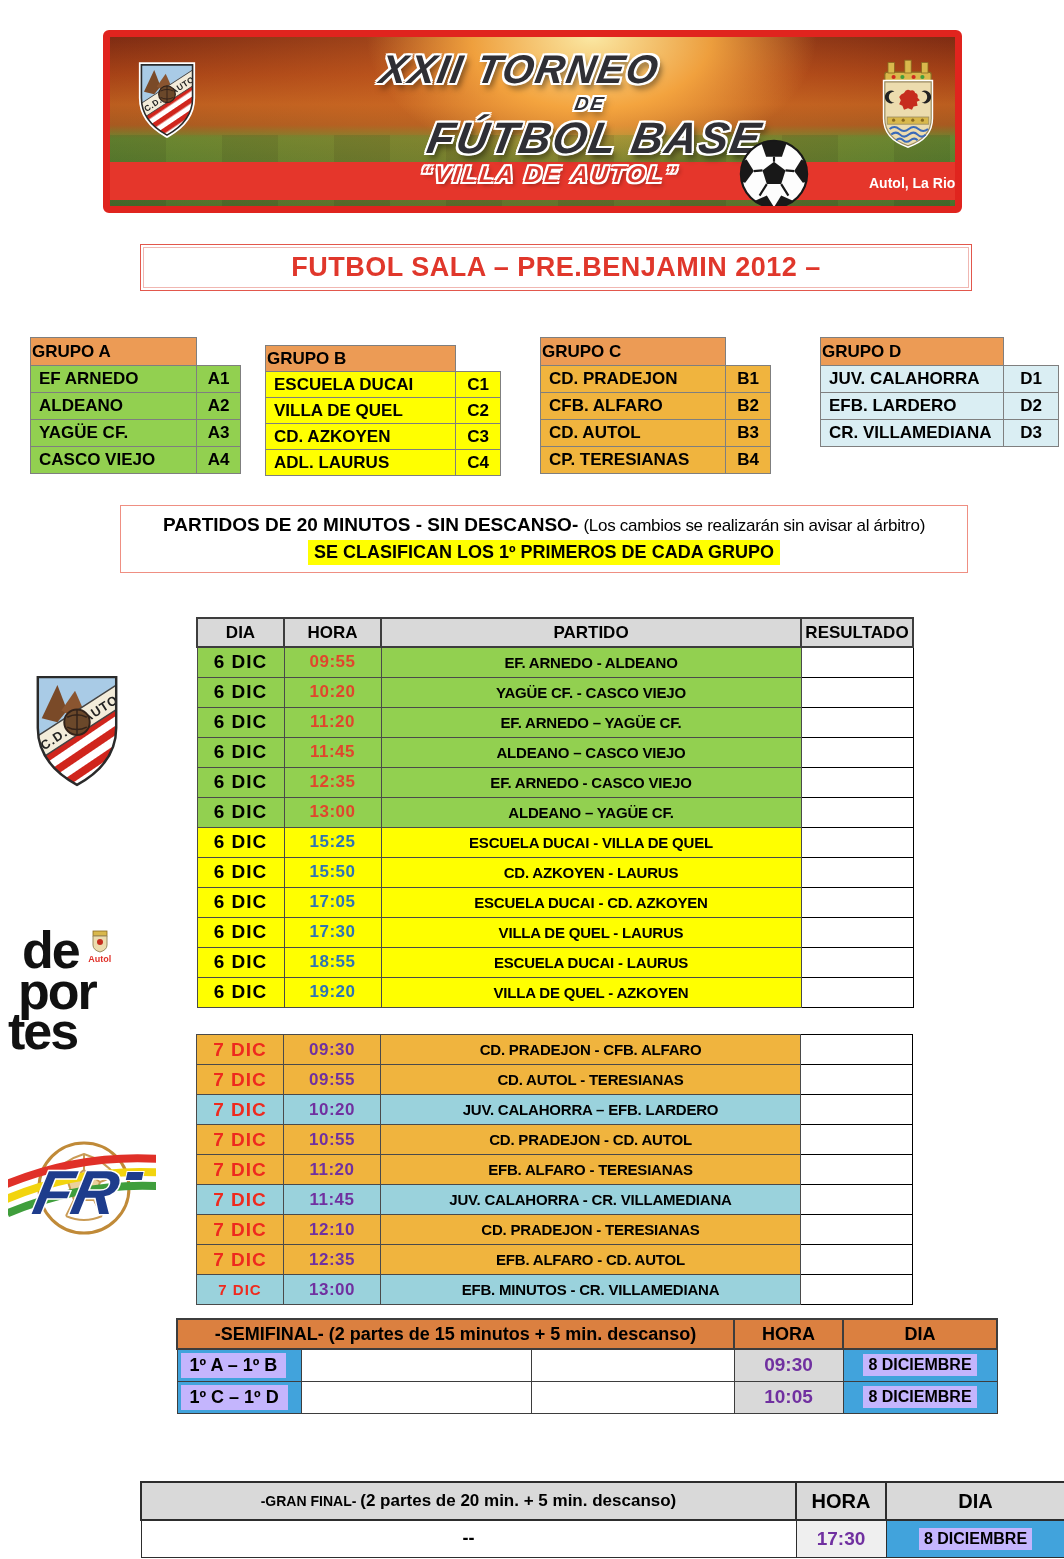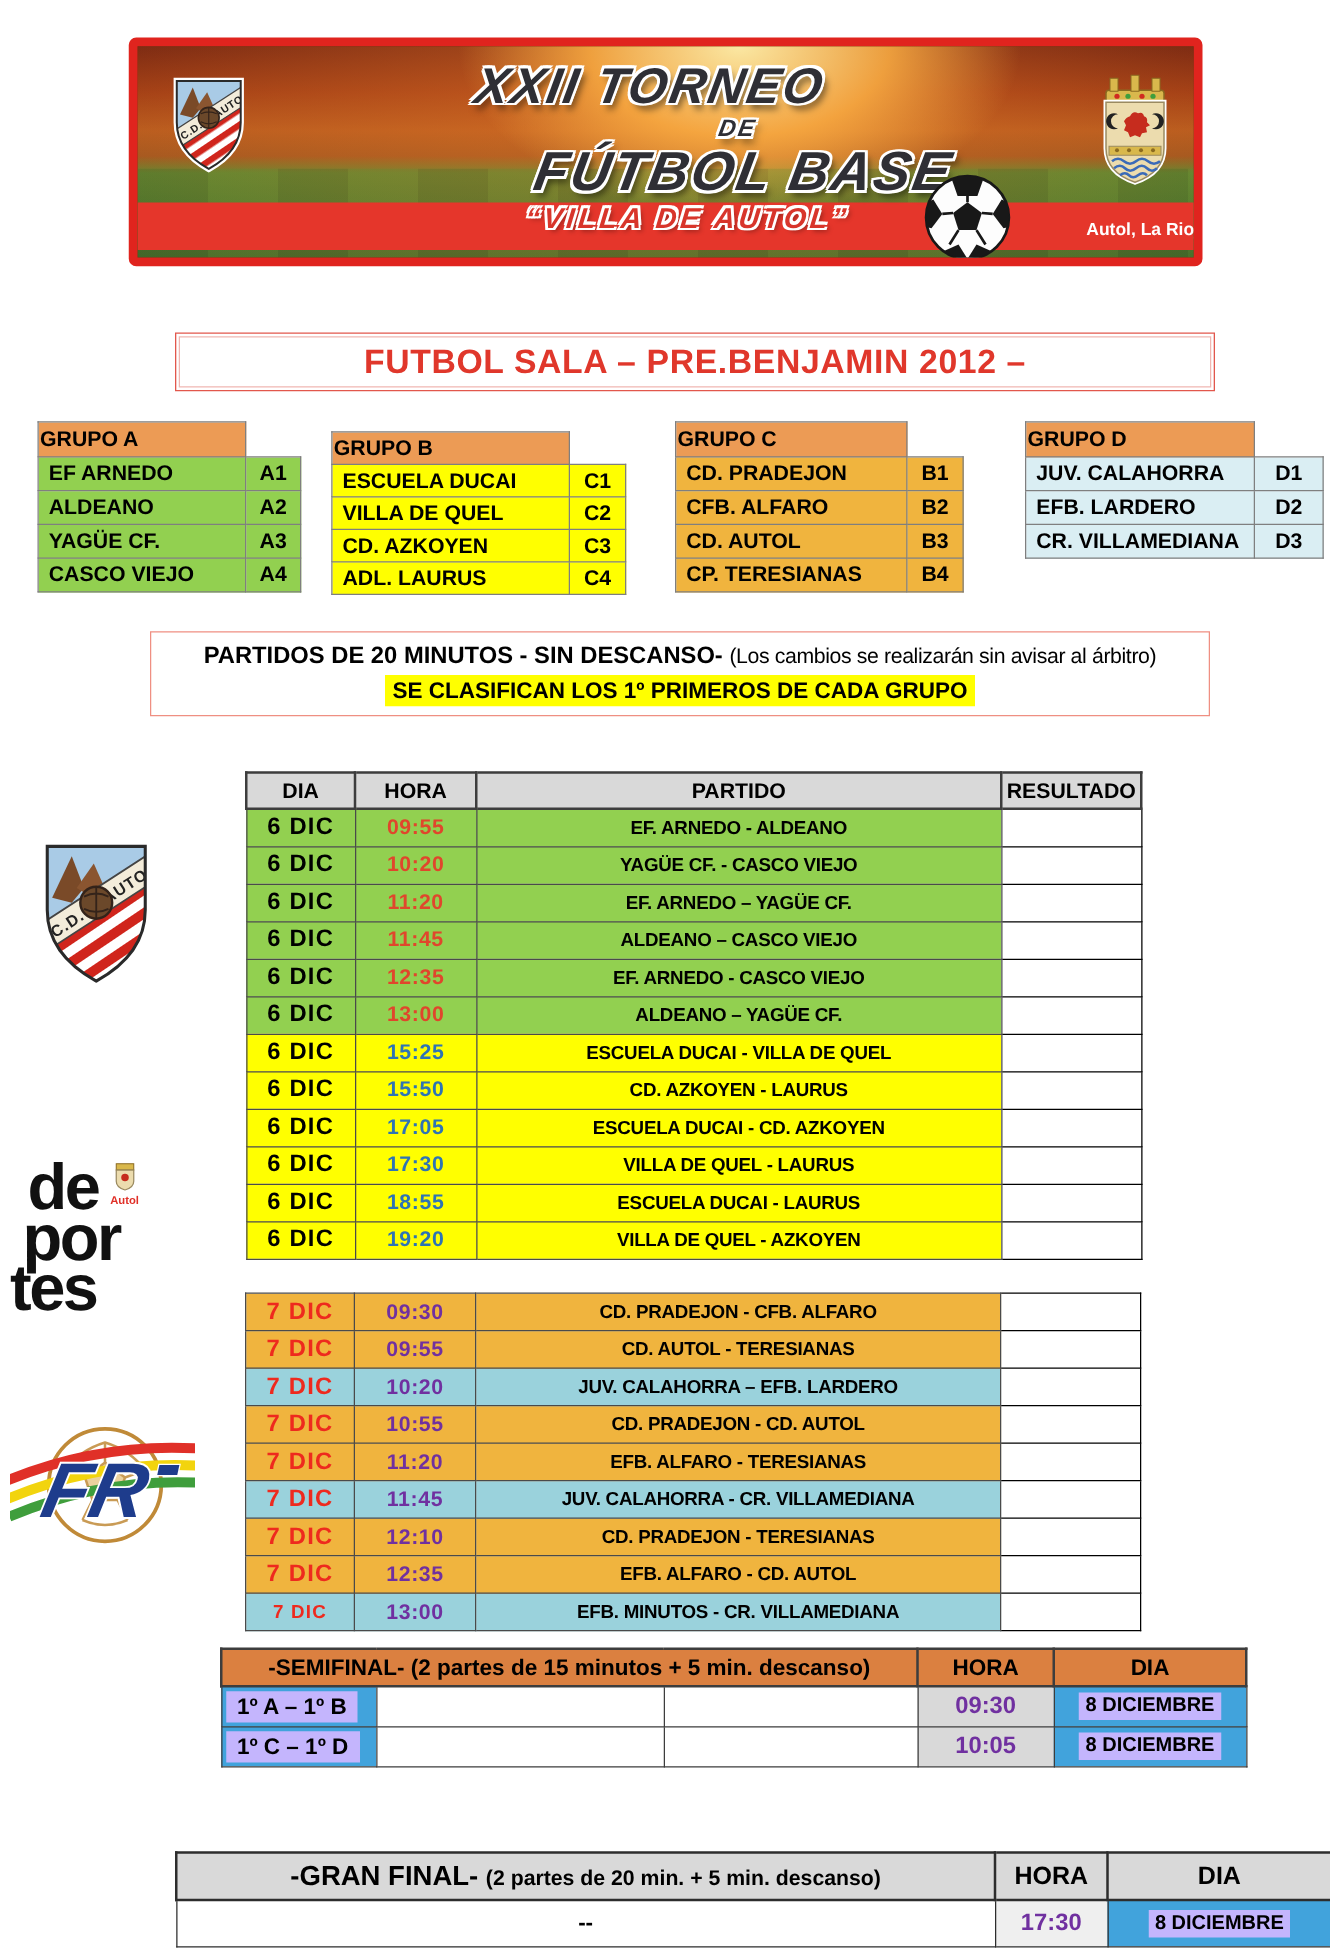--- a/index.html
+++ b/index.html
@@ -52,21 +52,21 @@
   .banner-location {
     position:absolute; left:738px; top:138px; width:140px; text-align:center;
     color:#fff; font-weight:bold; font-size:14px; white-space:nowrap;
   }
   .crest-left  { position:absolute; left:25px;  top:24px; width:64px; height:78px; }
   .crest-right { position:absolute; left:762px; top:20px; width:72px; height:96px; }
   .ball-banner { position:absolute; left:628px; top:101px; width:72px; height:72px; }
 
   
   .page-title-box {
-    position:absolute; left:140px; top:266px; width:832px; height:47px;
+    position:absolute; left:140px; top:244px; width:832px; height:47px;
     background:#fff; border:1px solid #e2574c; box-shadow:inset 0 0 0 2px #fff, inset 0 0 0 3px #f0b7b2;
     display:flex; align-items:center; justify-content:center;
   }
   .page-title-box span { color:#e0372b; font-weight:bold; font-size:27px; letter-spacing:.5px; }
 
   
   table.grp { position:absolute; border-collapse:collapse; table-layout:fixed; }
   table.grp td { border:1px solid #7f7f7f; font-weight:bold; font-size:17px; color:#000; height:27px; padding:0 4px; }
   table.grp td.gname { text-align:left; padding-left:8px; }
   table.grp td.gcode { text-align:center; }
@@ -128,21 +128,21 @@
   #semi td.white-cell { background:#fff; }
   #semi td.hora-cell { background:#d9d9d9; font-size:19px; }
   .yellow-tag { background:#c4b5fd; display:inline-block; font-weight:bold; font-size:18px; padding:2px 9px; white-space:nowrap; }
   .yellow-tag.sm { font-size:16px; padding:2px 5px; }
 
   
   #gran { left:140px; top:1481px; width:924px; }
   #gran col.g1{width:655px} #gran col.g2{width:90px} #gran col.g3{width:179px}
   #gran td { border:1px solid #2d2d2d; text-align:center; font-weight:bold; color:#000; }
   #gran td.fhead { background:#d9d9d9; border:2px solid #2d2d2d; height:38px; }
-  #gran td.fhead .big { font-size:22px;text-align:center; }
+  #gran td.fhead .big { font-size:14px;text-align:center; }
   #gran td.fhead .small { font-size:17px; }
   #gran td.fhead.col-hd { font-size:20px; }
   #gran td.row-c { height:37px; background:#fff; font-size:18px; }
   #gran td.hora-cell { background:#efefef; font-size:19px; }
   #gran td.blue-cell { background:#41a3dc; }
 
   
   .logo-crest { position:absolute; left:28px; top:670px; width:98px; height:122px; }
   .deportes { position:absolute; left:22px; top:930px; width:150px; line-height:.78; font-weight:bold; }
   .deportes .l { font-size:52px; letter-spacing:-2px; color:#111; font-family:"Liberation Sans", sans-serif; }

